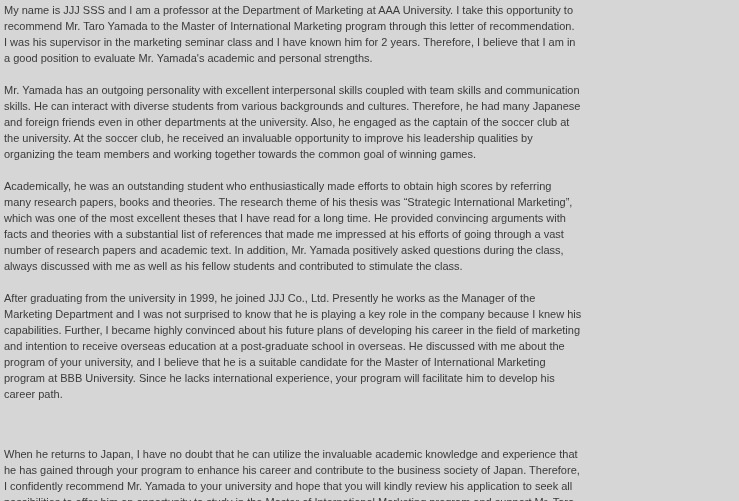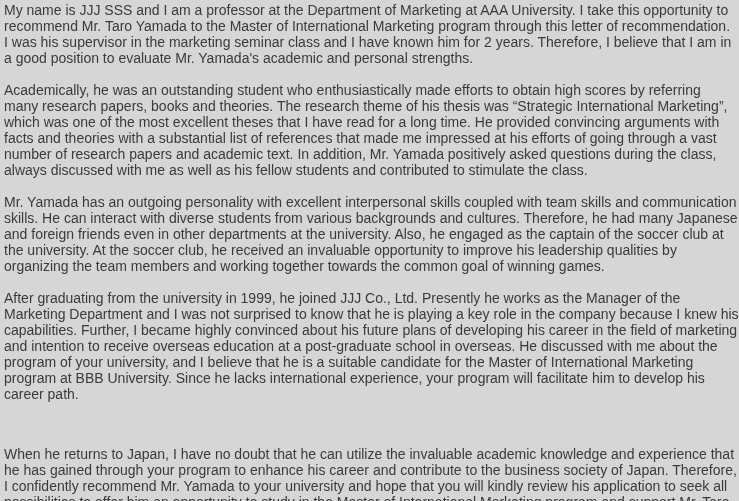--- a/index.html
+++ b/index.html
@@ -11,21 +11,21 @@
     height: 501px;
     background: #d6d6d6;
     overflow: hidden;
   }
   .doc {
     box-sizing: border-box;
     width: 739px;
     height: 501px;
     padding: 2px 2px 0 4px;
     font-family: "Liberation Sans", sans-serif;
-    font-size: 14px;
+    font-size: 11px;
     line-height: 16px;
     color: #3a3a3a;
     overflow: hidden;
   }
   .para {
     margin: 0 0 16px 0;
     white-space: pre;
   }
   .para:last-child {
     margin-bottom: 0;
@@ -33,31 +33,31 @@
   }
 </style>
 </head>
 <body>
 
 <div class="doc">
   <p class="para">My name is JJJ SSS and I am a professor at the Department of Marketing at AAA University. I take this opportunity to
 recommend Mr. Taro Yamada to the Master of International Marketing program through this letter of recommendation.
 I was his supervisor in the marketing seminar class and I have known him for 2 years. Therefore, I believe that I am in
 a good position to evaluate Mr. Yamada's academic and personal strengths.</p>
+  <p class="para">Mr. Yamada has an outgoing personality with excellent interpersonal skills coupled with team skills and communication
+skills. He can interact with diverse students from various backgrounds and cultures. Therefore, he had many Japanese
+and foreign friends even in other departments at the university. Also, he engaged as the captain of the soccer club at
+the university. At the soccer club, he received an invaluable opportunity to improve his leadership qualities by
+organizing the team members and working together towards the common goal of winning games.</p>
   <p class="para">Academically, he was an outstanding student who enthusiastically made efforts to obtain high scores by referring
 many research papers, books and theories. The research theme of his thesis was “Strategic International Marketing”,
 which was one of the most excellent theses that I have read for a long time. He provided convincing arguments with
 facts and theories with a substantial list of references that made me impressed at his efforts of going through a vast
 number of research papers and academic text. In addition, Mr. Yamada positively asked questions during the class,
 always discussed with me as well as his fellow students and contributed to stimulate the class.</p>
-  <p class="para">Mr. Yamada has an outgoing personality with excellent interpersonal skills coupled with team skills and communication
-skills. He can interact with diverse students from various backgrounds and cultures. Therefore, he had many Japanese
-and foreign friends even in other departments at the university. Also, he engaged as the captain of the soccer club at
-the university. At the soccer club, he received an invaluable opportunity to improve his leadership qualities by
-organizing the team members and working together towards the common goal of winning games.</p>
   <p class="para">After graduating from the university in 1999, he joined JJJ Co., Ltd. Presently he works as the Manager of the
 Marketing Department and I was not surprised to know that he is playing a key role in the company because I knew his
 capabilities. Further, I became highly convinced about his future plans of developing his career in the field of marketing
 and intention to receive overseas education at a post-graduate school in overseas. He discussed with me about the
 program of your university, and I believe that he is a suitable candidate for the Master of International Marketing
 program at BBB University. Since he lacks international experience, your program will facilitate him to develop his
 career path.</p>
   <p class="para">When he returns to Japan, I have no doubt that he can utilize the invaluable academic knowledge and experience that
 he has gained through your program to enhance his career and contribute to the business society of Japan. Therefore,
 I confidently recommend Mr. Yamada to your university and hope that you will kindly review his application to seek all

